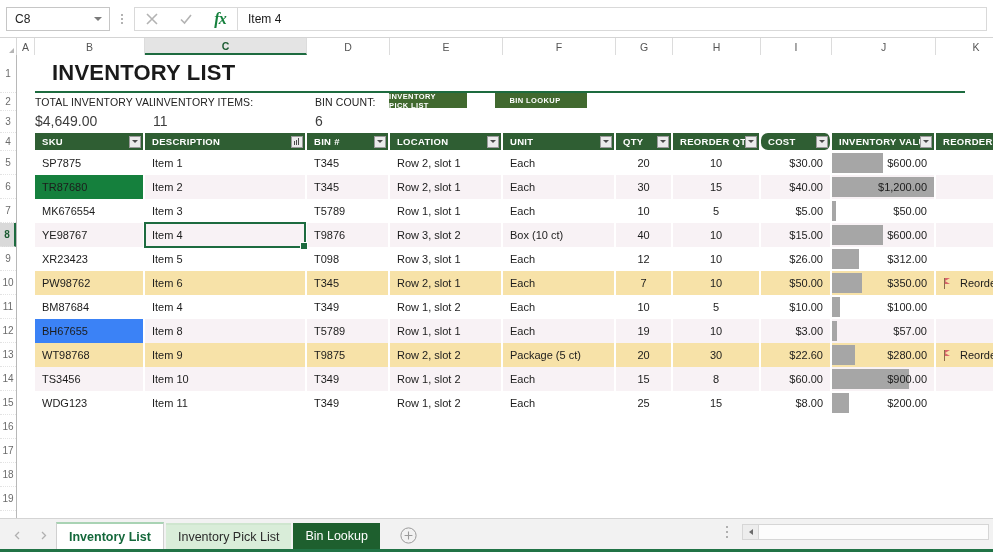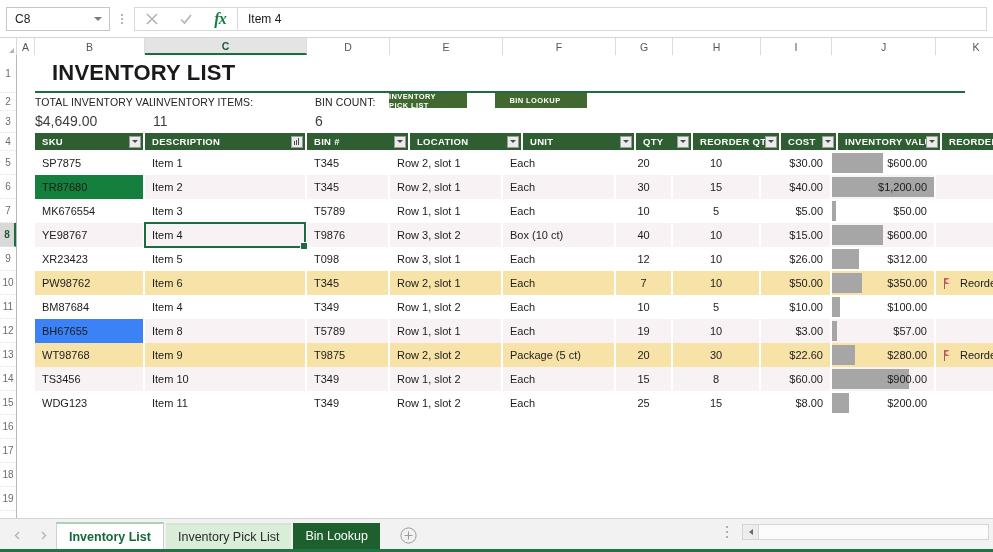--- a/index.html
+++ b/index.html
@@ -472,41 +472,41 @@
 
     <div id="tbl-head" style="top: 78px;">
         <div class="th" style="width: 110px;">
           <span class="lbl">SKU</span>
           <span class="filt"></span>
         </div>
         <div class="th" style="width: 162px;">
           <span class="lbl">DESCRIPTION</span>
           <span class="filt sorted"></span>
         </div>
-        <div class="th" style="width: 103px;">
+        <div class="th" style="width: 83px;">
           <span class="lbl">BIN #</span>
           <span class="filt"></span>
         </div>
         <div class="th" style="width: 113px;">
           <span class="lbl">LOCATION</span>
           <span class="filt"></span>
         </div>
         <div class="th" style="width: 113px;">
           <span class="lbl">UNIT</span>
           <span class="filt"></span>
         </div>
         <div class="th" style="width: 57px;">
           <span class="lbl">QTY</span>
           <span class="filt"></span>
         </div>
         <div class="th" style="width: 88px;">
           <span class="lbl">REORDER QTY</span>
           <span class="filt"></span>
         </div>
-        <div class="th" style="width: 57px;">
+        <div class="th" style="width: 71px; border-radius: 7px;">
           <span class="lbl">COST</span>
           <span class="filt"></span>
         </div>
         <div class="th" style="width: 104px;">
           <span class="lbl">INVENTORY VALUE</span>
           <span class="filt"></span>
         </div>
         <div class="th" style="width: 81px;">
           <span class="lbl">REORDER</span>
         </div>

